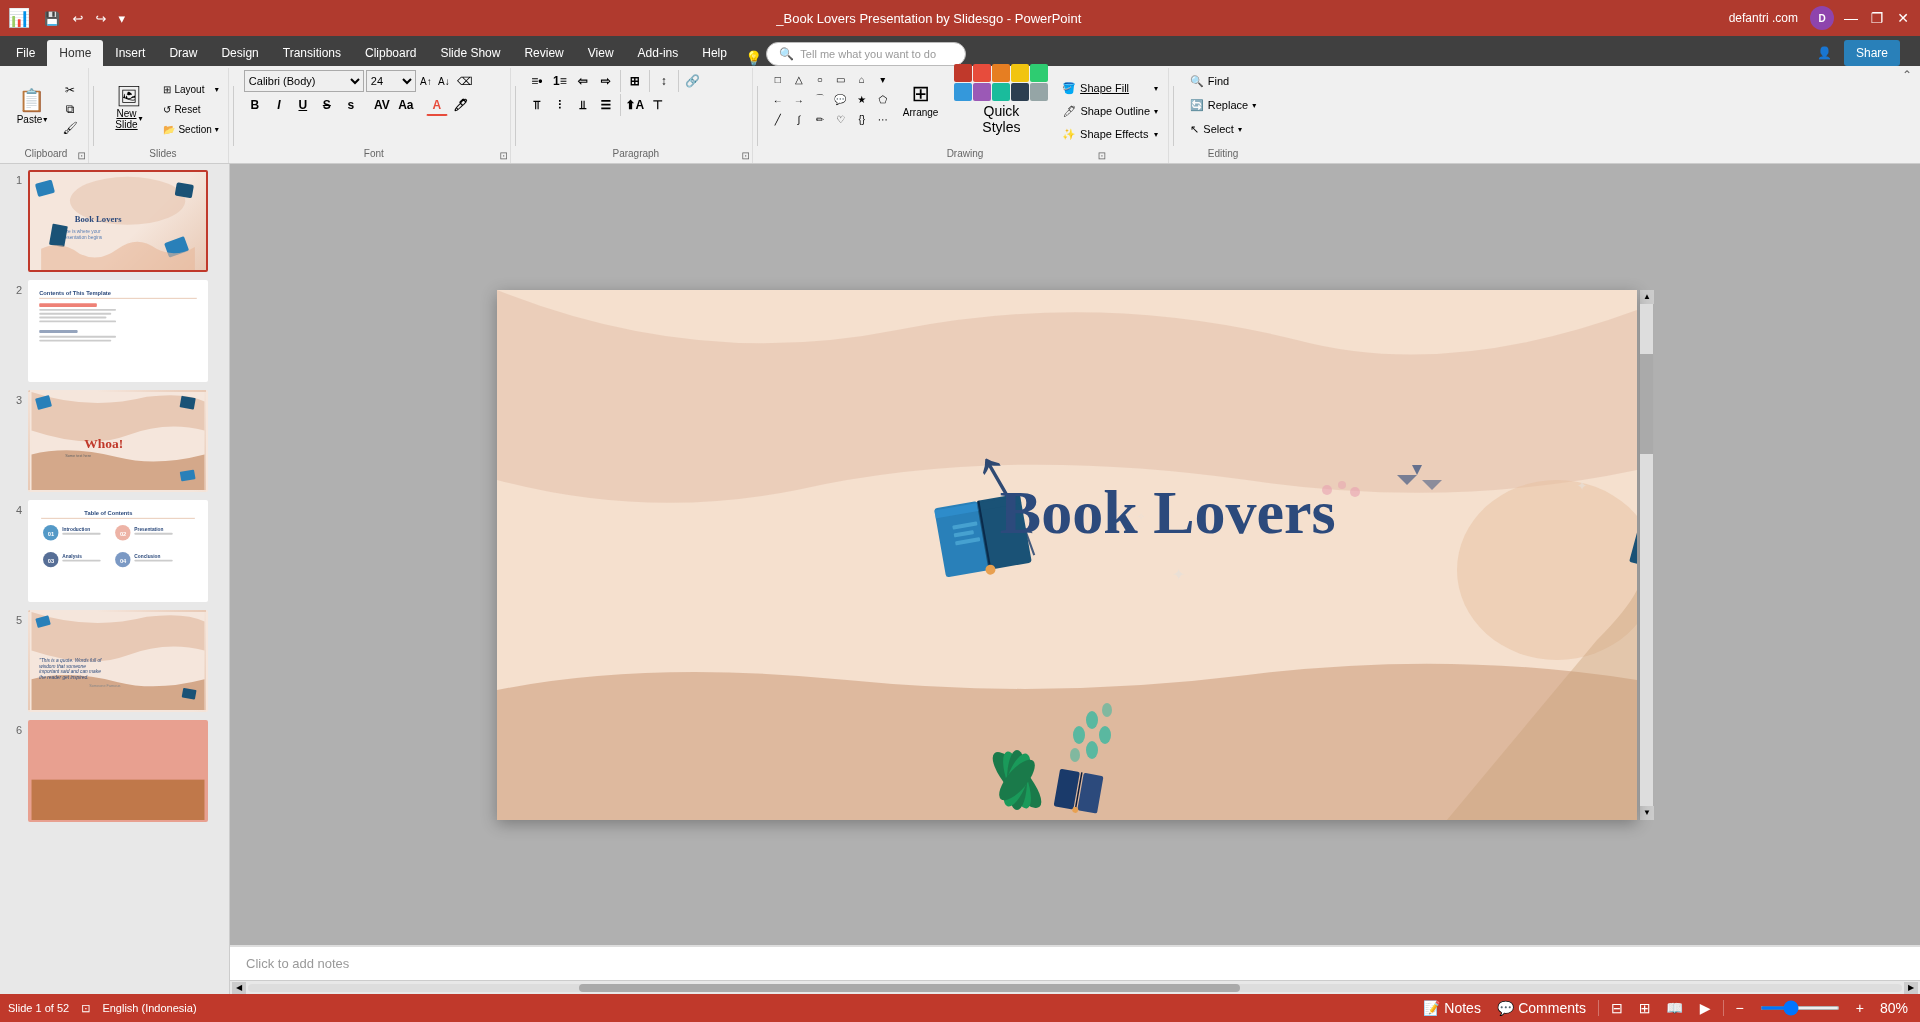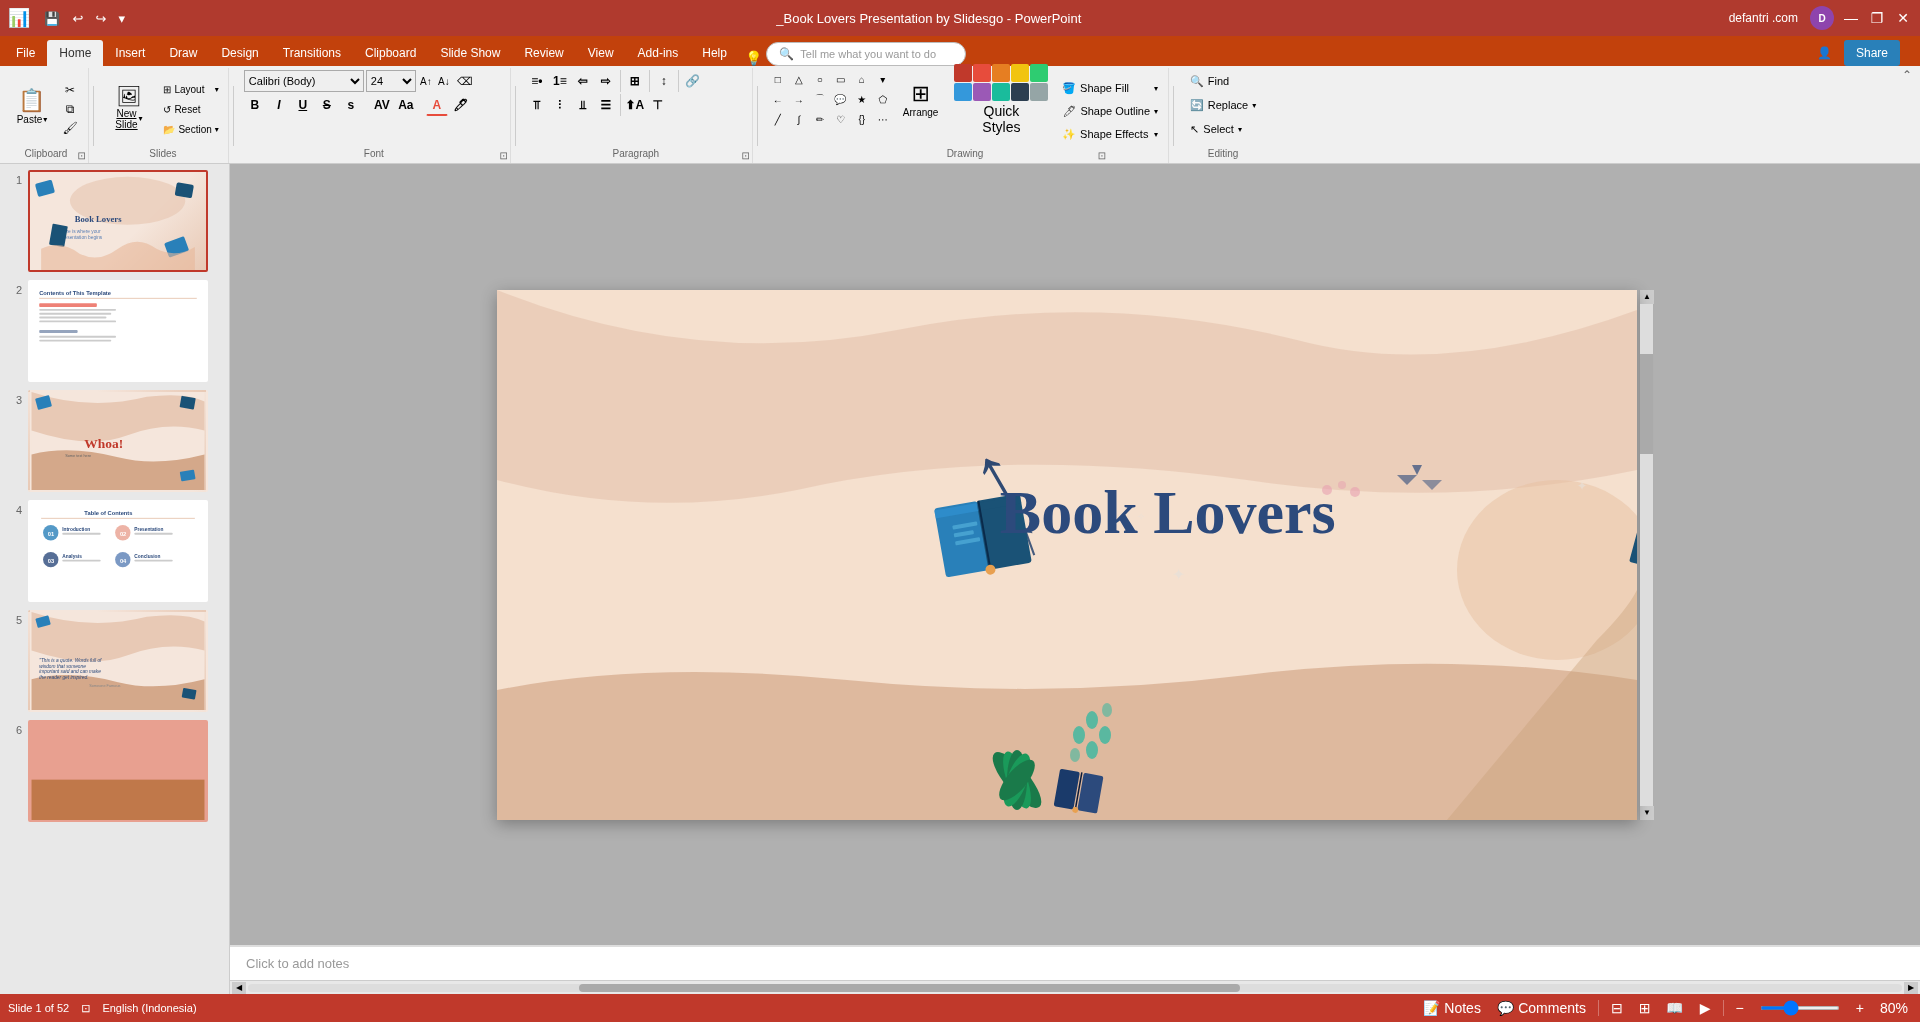--- a/index.html
+++ b/index.html
@@ -18,21 +18,21 @@
     #title-bar .title-left { display: flex; align-items: center; gap: 6px; }
     #title-bar .title-center { flex: 1; text-align: center; font-size: 13px; font-weight: 400; }
     #title-bar .title-right { display: flex; align-items: center; gap: 8px; }
     #title-bar .win-btn { width: 18px; height: 18px; border: none; background: transparent; color: white; font-size: 14px; cursor: pointer; display: flex; align-items: center; justify-content: center; }
 
     .quick-access { display: flex; gap: 4px; align-items: center; }
     .qa-btn { background: transparent; border: none; color: white; font-size: 13px; cursor: pointer; padding: 2px 4px; }
 
     
     #ribbon-tabs {
-      background: #c2410c;
+      background: #404040;
       height: 30px;
       display: flex;
       align-items: flex-end;
       padding: 0 4px;
     }
     .ribbon-tab {
       padding: 4px 12px;
       color: white;
       font-size: 12px;
       cursor: pointer;
@@ -529,21 +529,21 @@
         <div class="qs-sq" style="background:#2c3e50;"></div>
         <div class="qs-sq" style="background:#95a5a6;"></div>
       </div>
       <span style="font-size:14px; white-space:pre-line; text-align:center;">Quick
 Styles</span>
     </button>
 
     <div class="shape-props">
       <button class="shape-prop-btn">
         <span style="color:#e74c3c;">🪣</span>
-        <span style="font-size:11px;">Shape Fill</span>
+        <span style="font-size:11px;text-decoration:underline;">Shape Fill</span>
         <span style="font-size:8px; margin-left:auto;">▾</span>
       </button>
       <button class="shape-prop-btn">
         <span style="color:#333;">🖊</span>
         <span style="font-size:11px;">Shape Outline</span>
         <span style="font-size:8px; margin-left:auto;">▾</span>
       </button>
       <button class="shape-prop-btn">
         <span style="color:#333;">✨</span>
         <span style="font-size:11px;">Shape Effects</span>

